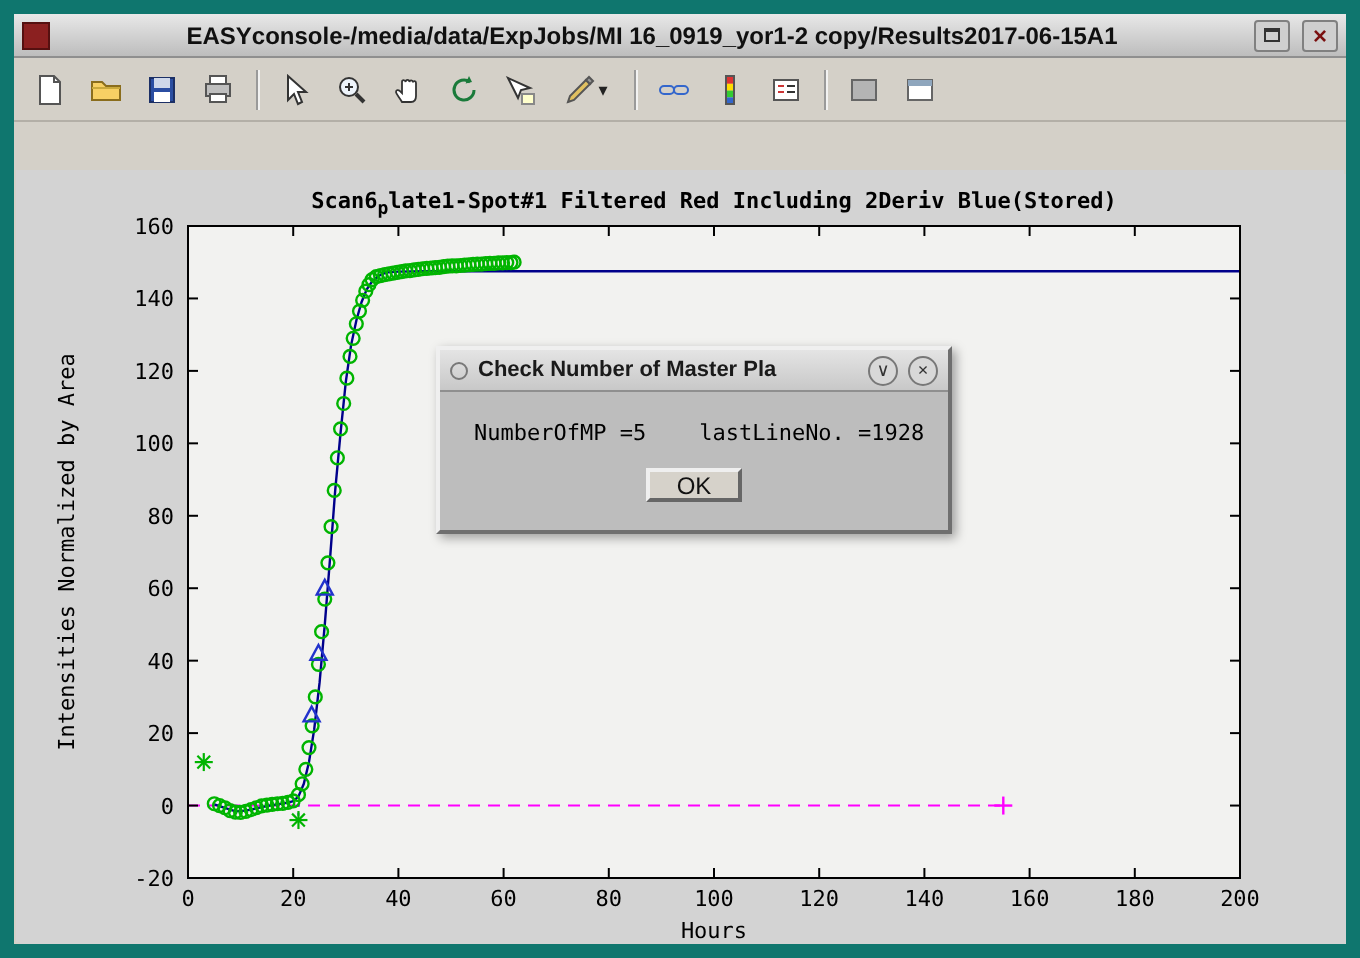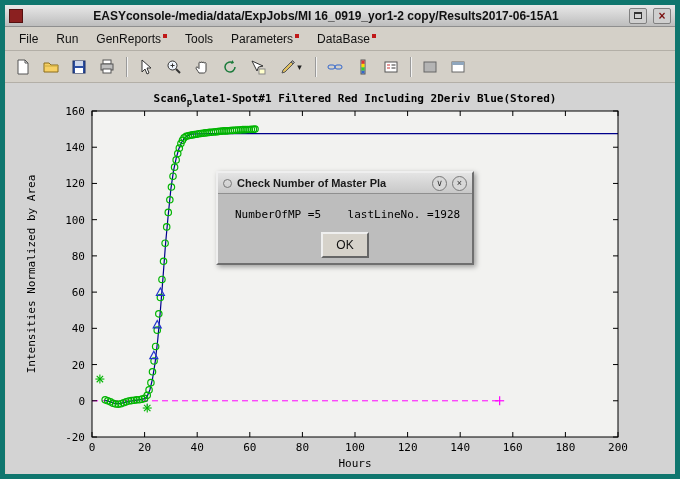--- a/index.html
+++ b/index.html
@@ -1,17 +1,17 @@
 <!DOCTYPE html>
 <html><head>
 <meta charset="utf-8">
 <style>
   *{margin:0;padding:0;box-sizing:border-box;}
   body{font-family:"Liberation Sans",sans-serif;background:#9a9a9a;}
-  .window{position:relative;width:680px;height:479px;background:#d4d0c8;border:5px solid #0f766e;overflow:hidden;}
+  .window{position:relative;width:680px;height:479px;background:#d4d0c8;border:7px solid #0f766e;overflow:hidden;}
   
   .titlebar{height:22px;display:flex;align-items:center;gap:6px;padding:0 4px;
     background:linear-gradient(#e8e8e8,#bdbdbd);border-bottom:1px solid #8f8f8f;}
   .app-icon{width:14px;height:14px;background:#8b2020;border:1px solid #551010;flex:0 0 auto;}
   .title-text{flex:1;text-align:center;font-size:12px;font-weight:bold;color:#101010;
     white-space:nowrap;overflow:hidden;}
   .winbtn{width:18px;height:16px;display:flex;align-items:center;justify-content:center;
     background:#cfcfcf;border:1px solid #808080;border-radius:2px;flex:0 0 auto;cursor:default;}
   .maxglyph{display:inline-block;width:8px;height:7px;border:1px solid #333;border-top-width:2px;}
   .winbtn .x-glyph{font-size:12px;font-weight:bold;color:#7a1010;line-height:1;}
@@ -39,48 +39,40 @@
   .dialog{position:absolute;left:211px;top:166px;width:258px;height:94px;background:#bdbdbd;
     border:2px solid;border-color:#efefef #6f6f6f #6f6f6f #efefef;box-shadow:2px 2px 5px rgba(0,0,0,.35);z-index:5;}
   .dialog-titlebar{height:21px;display:flex;align-items:center;gap:5px;padding:0 5px;
     background:linear-gradient(#e4e4e4,#c8c8c8);border-bottom:1px solid #8f8f8f;}
   .dialog-icon{width:9px;height:9px;border:1px solid #787878;border-radius:50%;flex:0 0 auto;}
   .dialog-title{flex:1;font-size:11px;font-weight:bold;color:#1a1a1a;white-space:nowrap;overflow:hidden;}
   .dialog-btn{width:15px;height:15px;border:1px solid #787878;border-radius:50%;display:flex;
     align-items:center;justify-content:center;font-size:9px;color:#333;background:#d8d8d8;flex:0 0 auto;}
   .dialog-body{padding:14px 17px 0;}
   .dialog-message{font-family:"DejaVu Sans Mono",monospace;font-size:11px;color:#000;white-space:pre;}
-  .dialog-ok{display:block;margin:11px auto 0;min-width:48px;height:26px;background:#d6d2ca;
+  .dialog-ok{display:block;margin:11px auto 0;min-width:48px;height:17px;background:#d6d2ca;
     border:2px solid;border-color:#efefef #666 #666 #efefef;font-size:12px;color:#111;
     font-family:"Liberation Sans",sans-serif;}
 </style>
 </head>
 <body>
 
 <div class="window">
 
   <div class="titlebar">
     <span class="app-icon"></span>
     <span class="title-text">EASYconsole-/media/data/ExpJobs/MI 16_0919_yor1-2 copy/Results2017-06-15A1</span>
     <span class="winbtn">
         <span class="maxglyph"></span>
       </span>
     <span class="winbtn">
         <span class="x-glyph">×</span>
       </span>
   </div>
 
-  <div class="menubar">
-      <span class="menu-item">File</span>
-      <span class="menu-item">Run</span>
-      <span class="menu-item">GenReports<span class="menu-mark"></span></span>
-      <span class="menu-item">Tools</span>
-      <span class="menu-item">Parameters<span class="menu-mark"></span></span>
-      <span class="menu-item">DataBase<span class="menu-mark"></span></span>
-    </div>
 
   <div class="toolbar">
       <button class="tb-btn">
         <span class="tb-icon">
           <svg width="16" height="16">
             <path d="M3 1h7l3 3v11H3z" fill="#fff" stroke="#555"></path>
             <path d="M10 1v3h3" fill="none" stroke="#555"></path>
           </svg>
         </span>
       </button>

